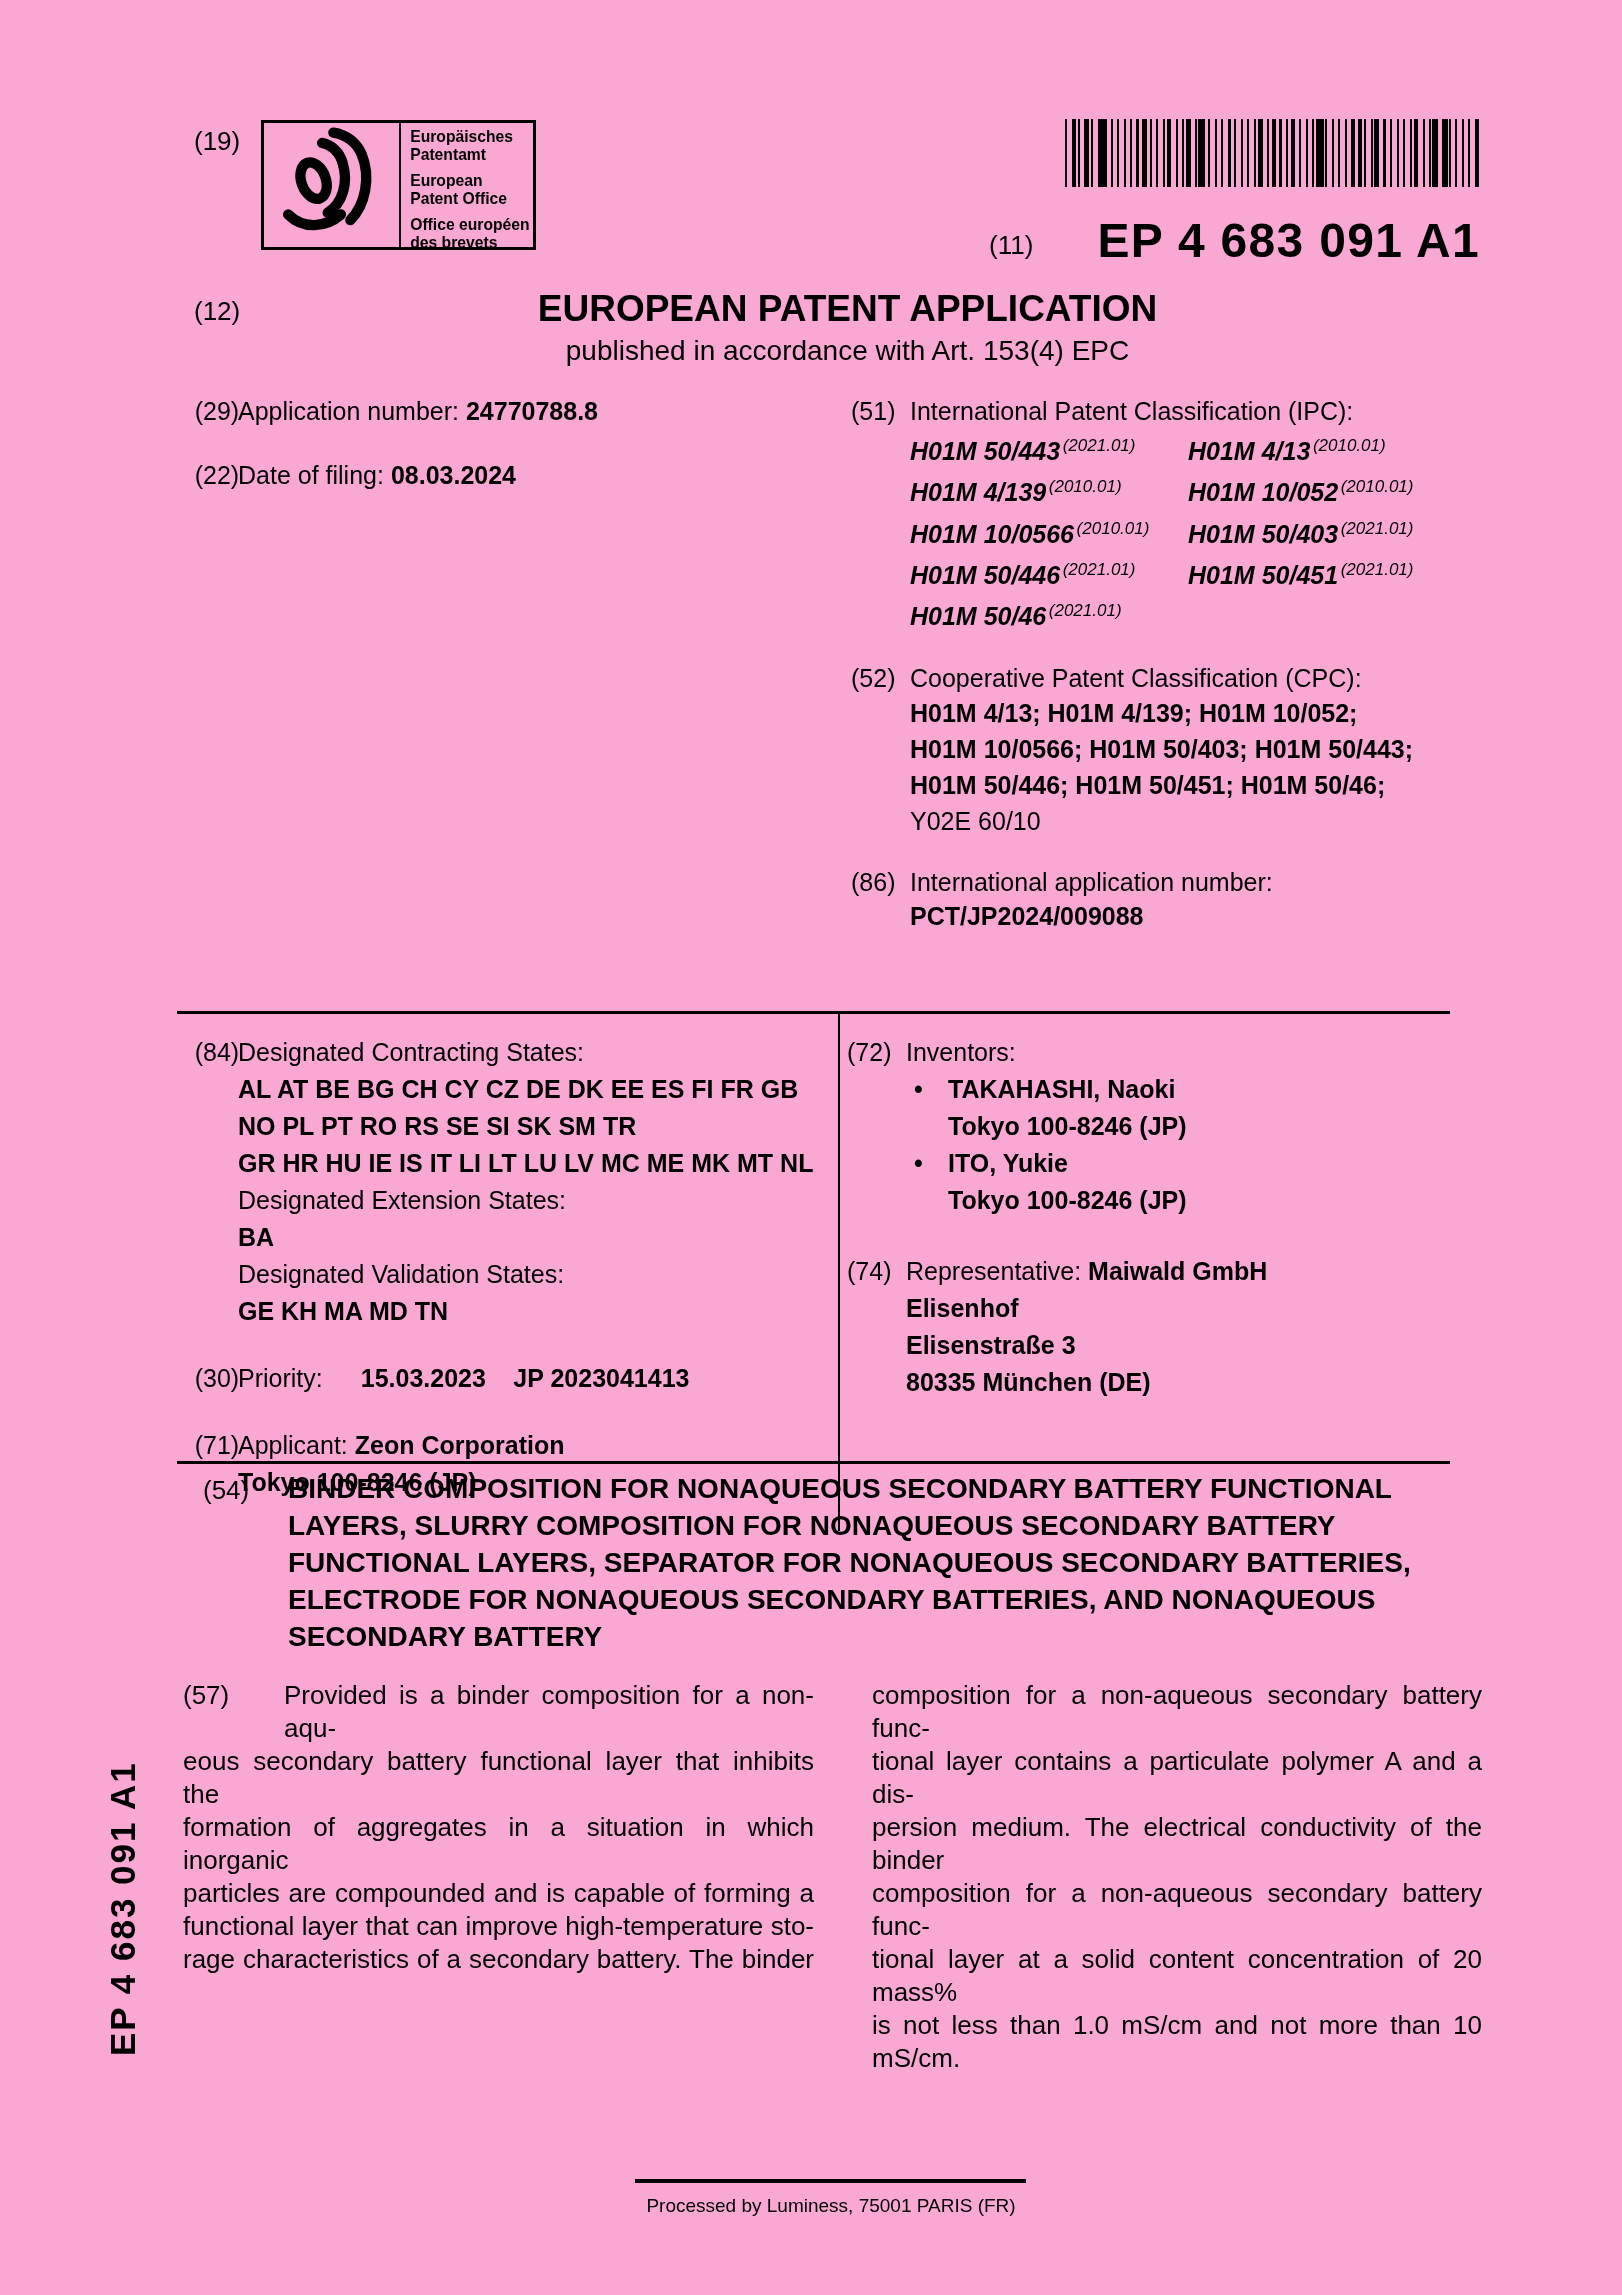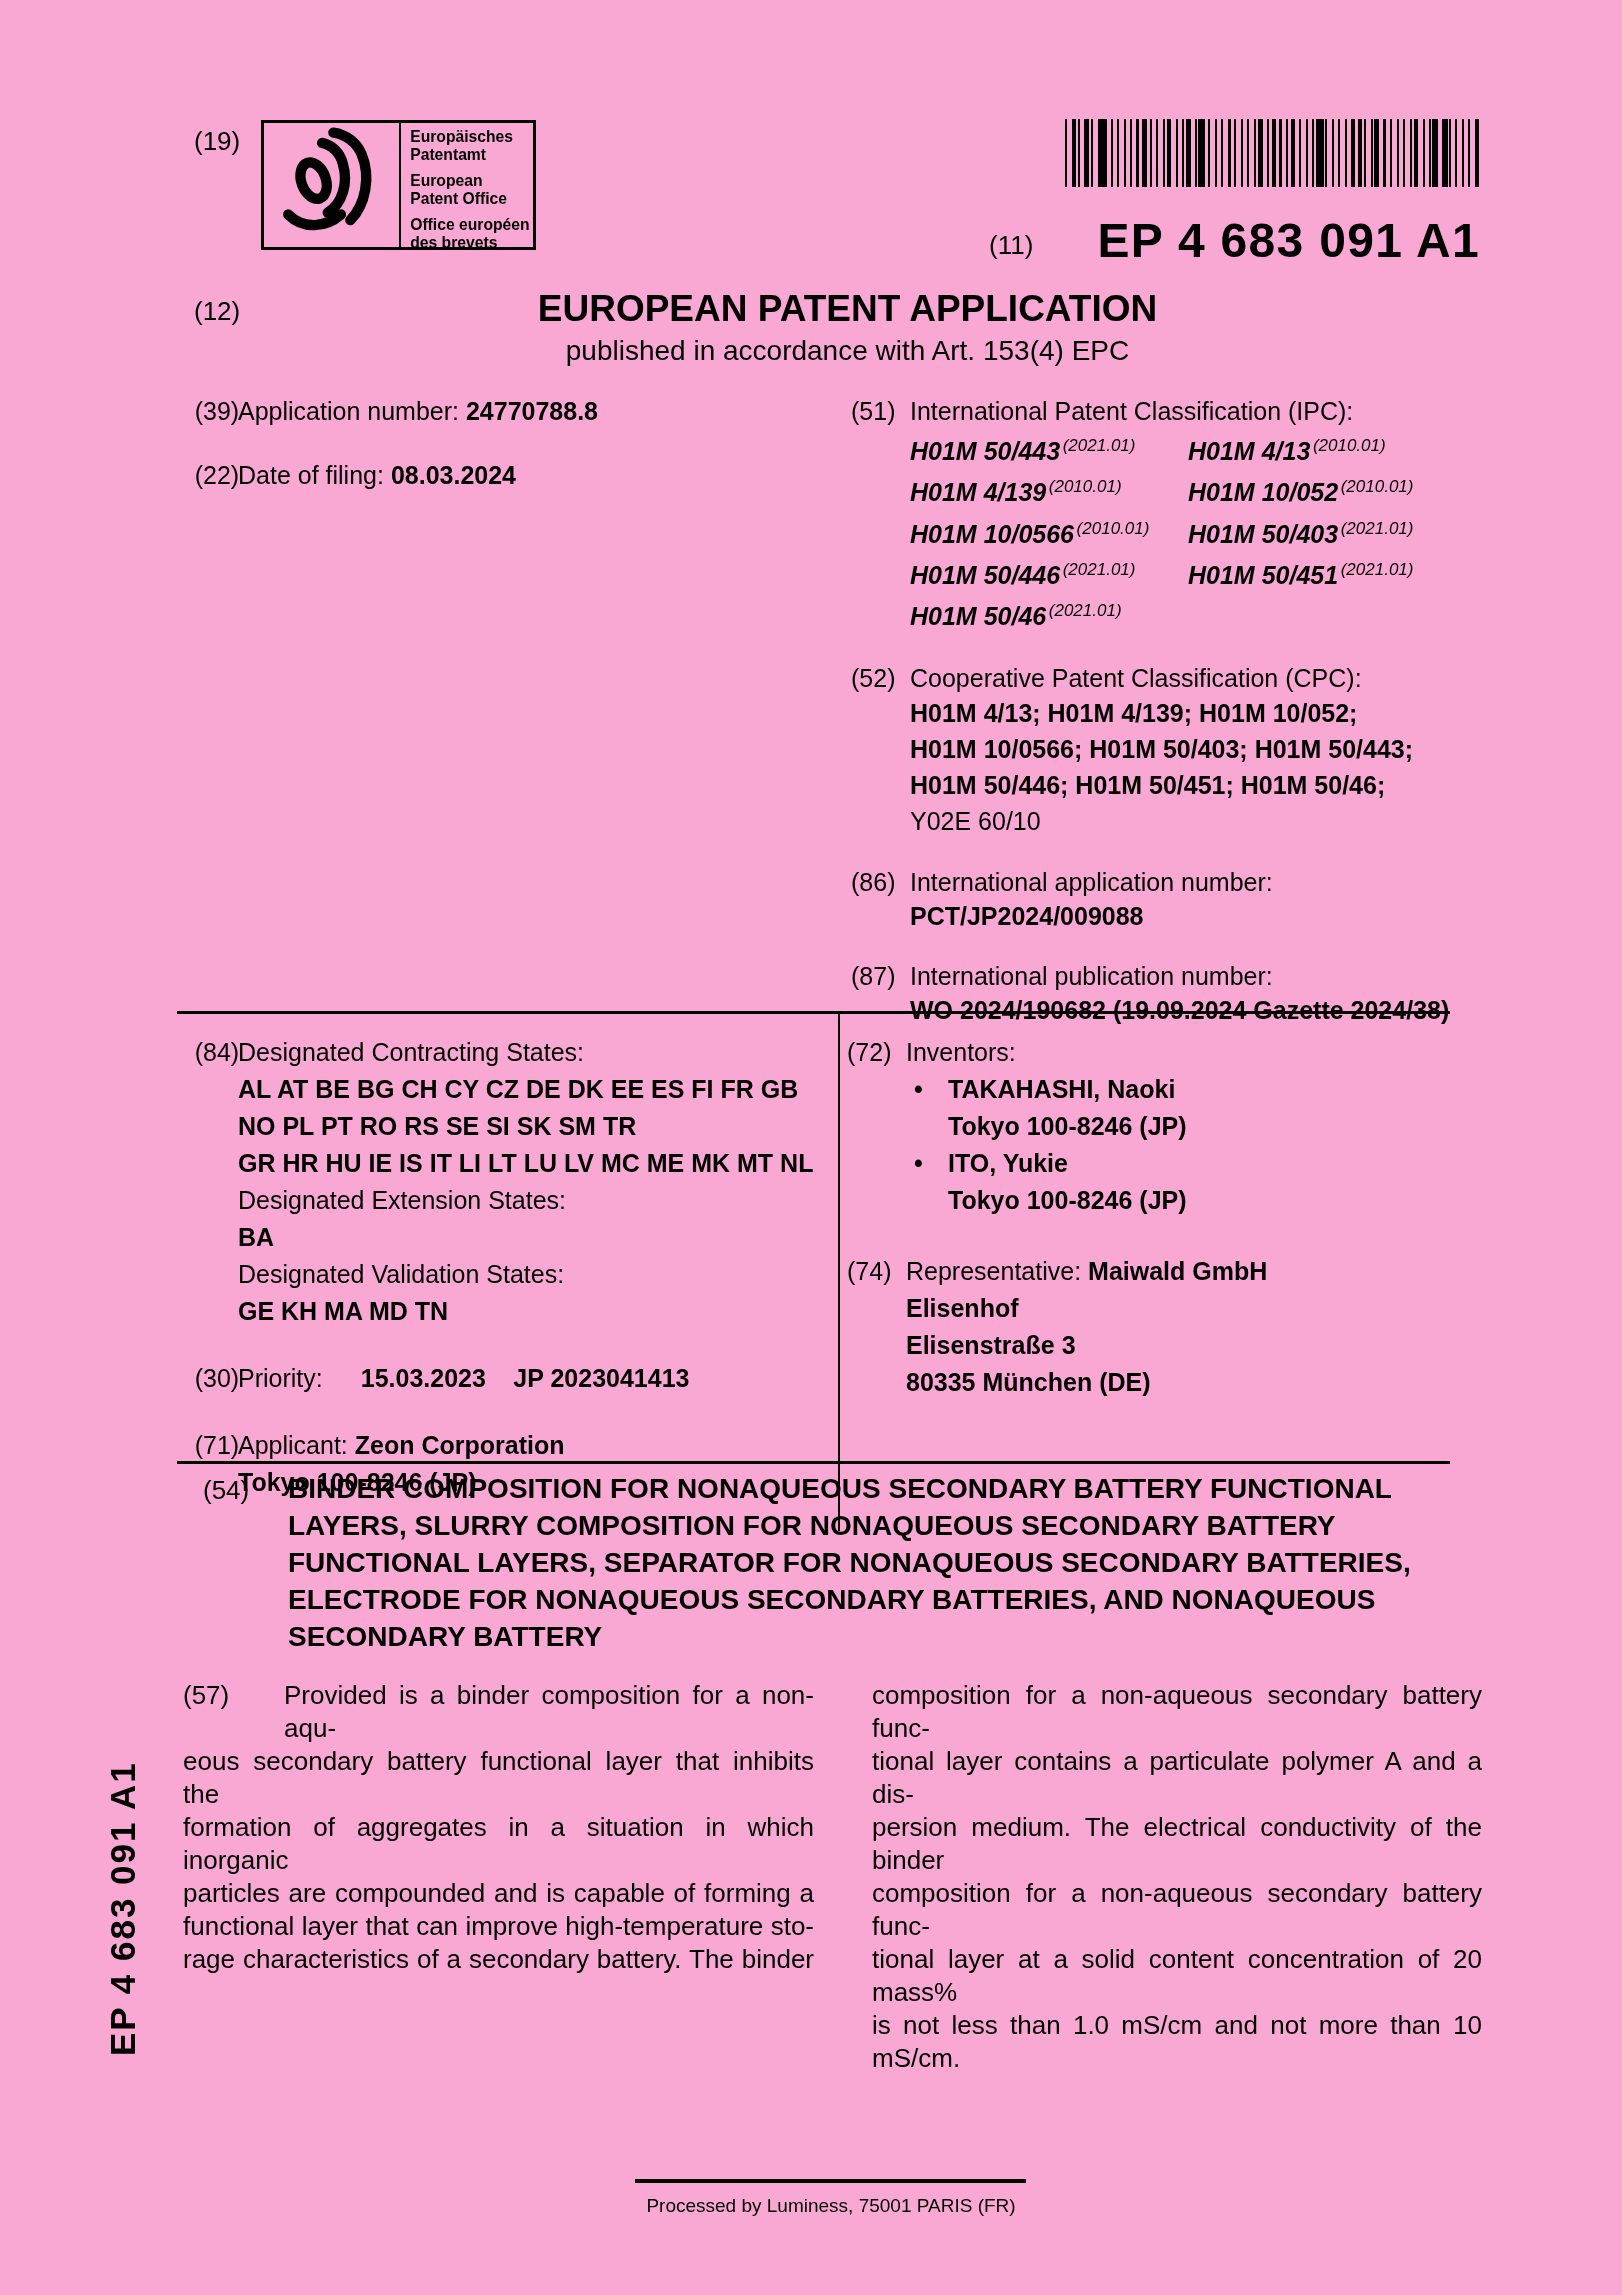--- a/index.html
+++ b/index.html
@@ -132,21 +132,21 @@
 
   <span class="f12num">(12)</span>
   <div class="head-title">
     <div class="main">EUROPEAN PATENT APPLICATION</div>
     <div class="sub">published in accordance with Art. 153(4) EPC</div>
   </div>
 
   <div class="bib-top">
     <div class="bib-left">
       <div class="item">
-        <span class="num">(39)</span>
+        <span class="num">(29)</span>
         <div><span>Application number:</span>&nbsp;<span class="b">24770788.8</span></div>
       </div>
       <div class="item">
         <span class="num">(22)</span>
         <div><span>Date of filing:</span>&nbsp;<span class="b">08.03.2024</span></div>
       </div>
     </div>
 
     <div class="bib-right">
       <div class="item">
@@ -185,27 +185,20 @@
       </div>
 
       <div class="item">
         <span class="num">(86)</span>
         <div>
           <div>International application number:</div>
           <div class="b">PCT/JP2024/009088</div>
         </div>
       </div>
 
-      <div class="item">
-        <span class="num">(87)</span>
-        <div>
-          <div>International publication number:</div>
-          <div class="b">WO 2024/190682 (19.09.2024 Gazette 2024/38)</div>
-        </div>
-      </div>
     </div>
   </div>
 
   <div class="bib-mid">
     <div class="mid-left">
       <div class="mid-item">
         <span class="num">(84)</span>
         <div>
           <div>Designated Contracting States:</div>
           <div class="b">AL AT BE BG CH CY CZ DE DK EE ES FI FR GB</div>

